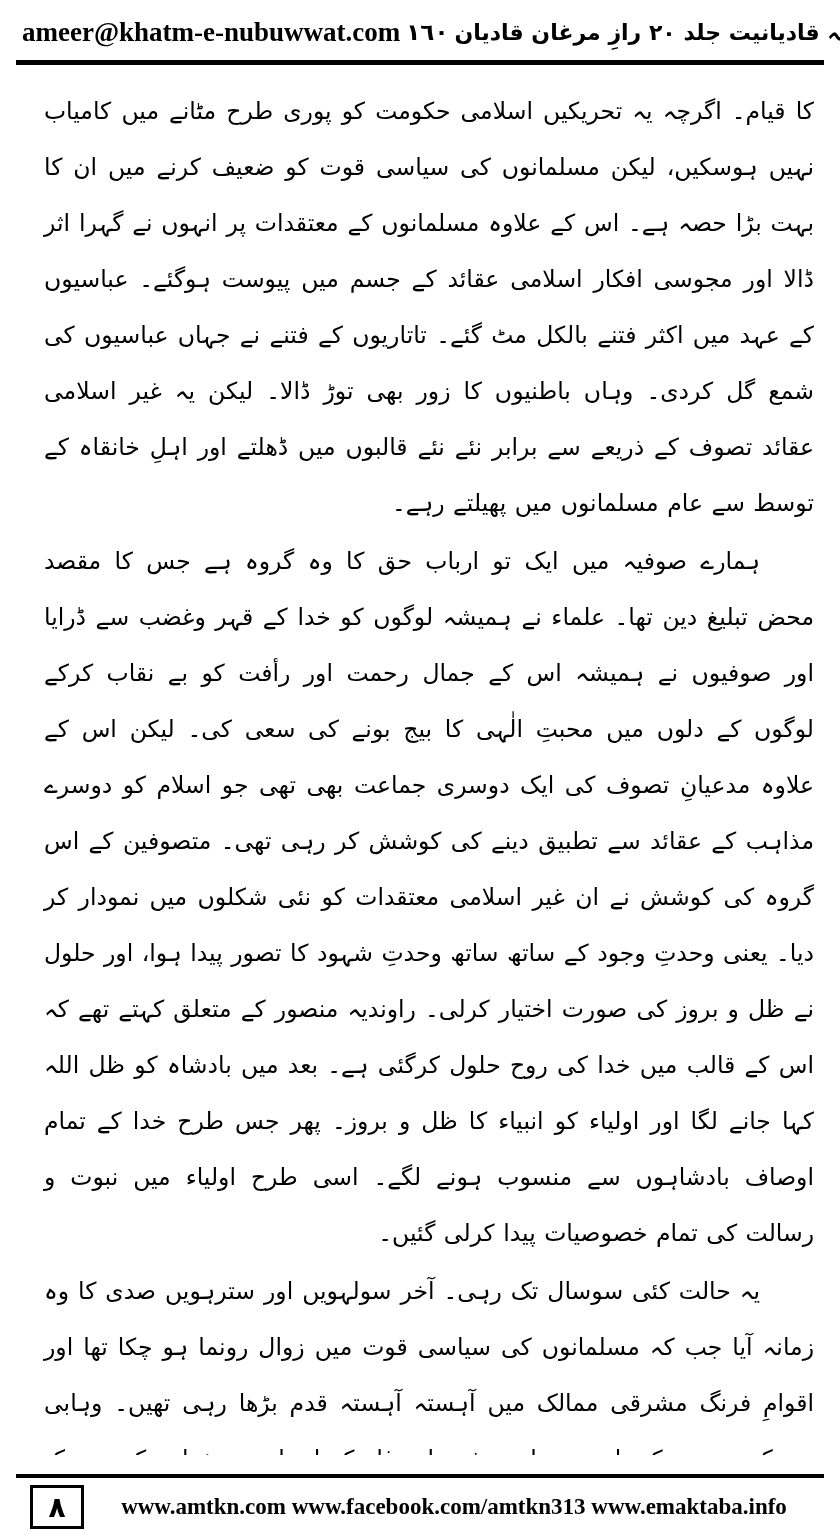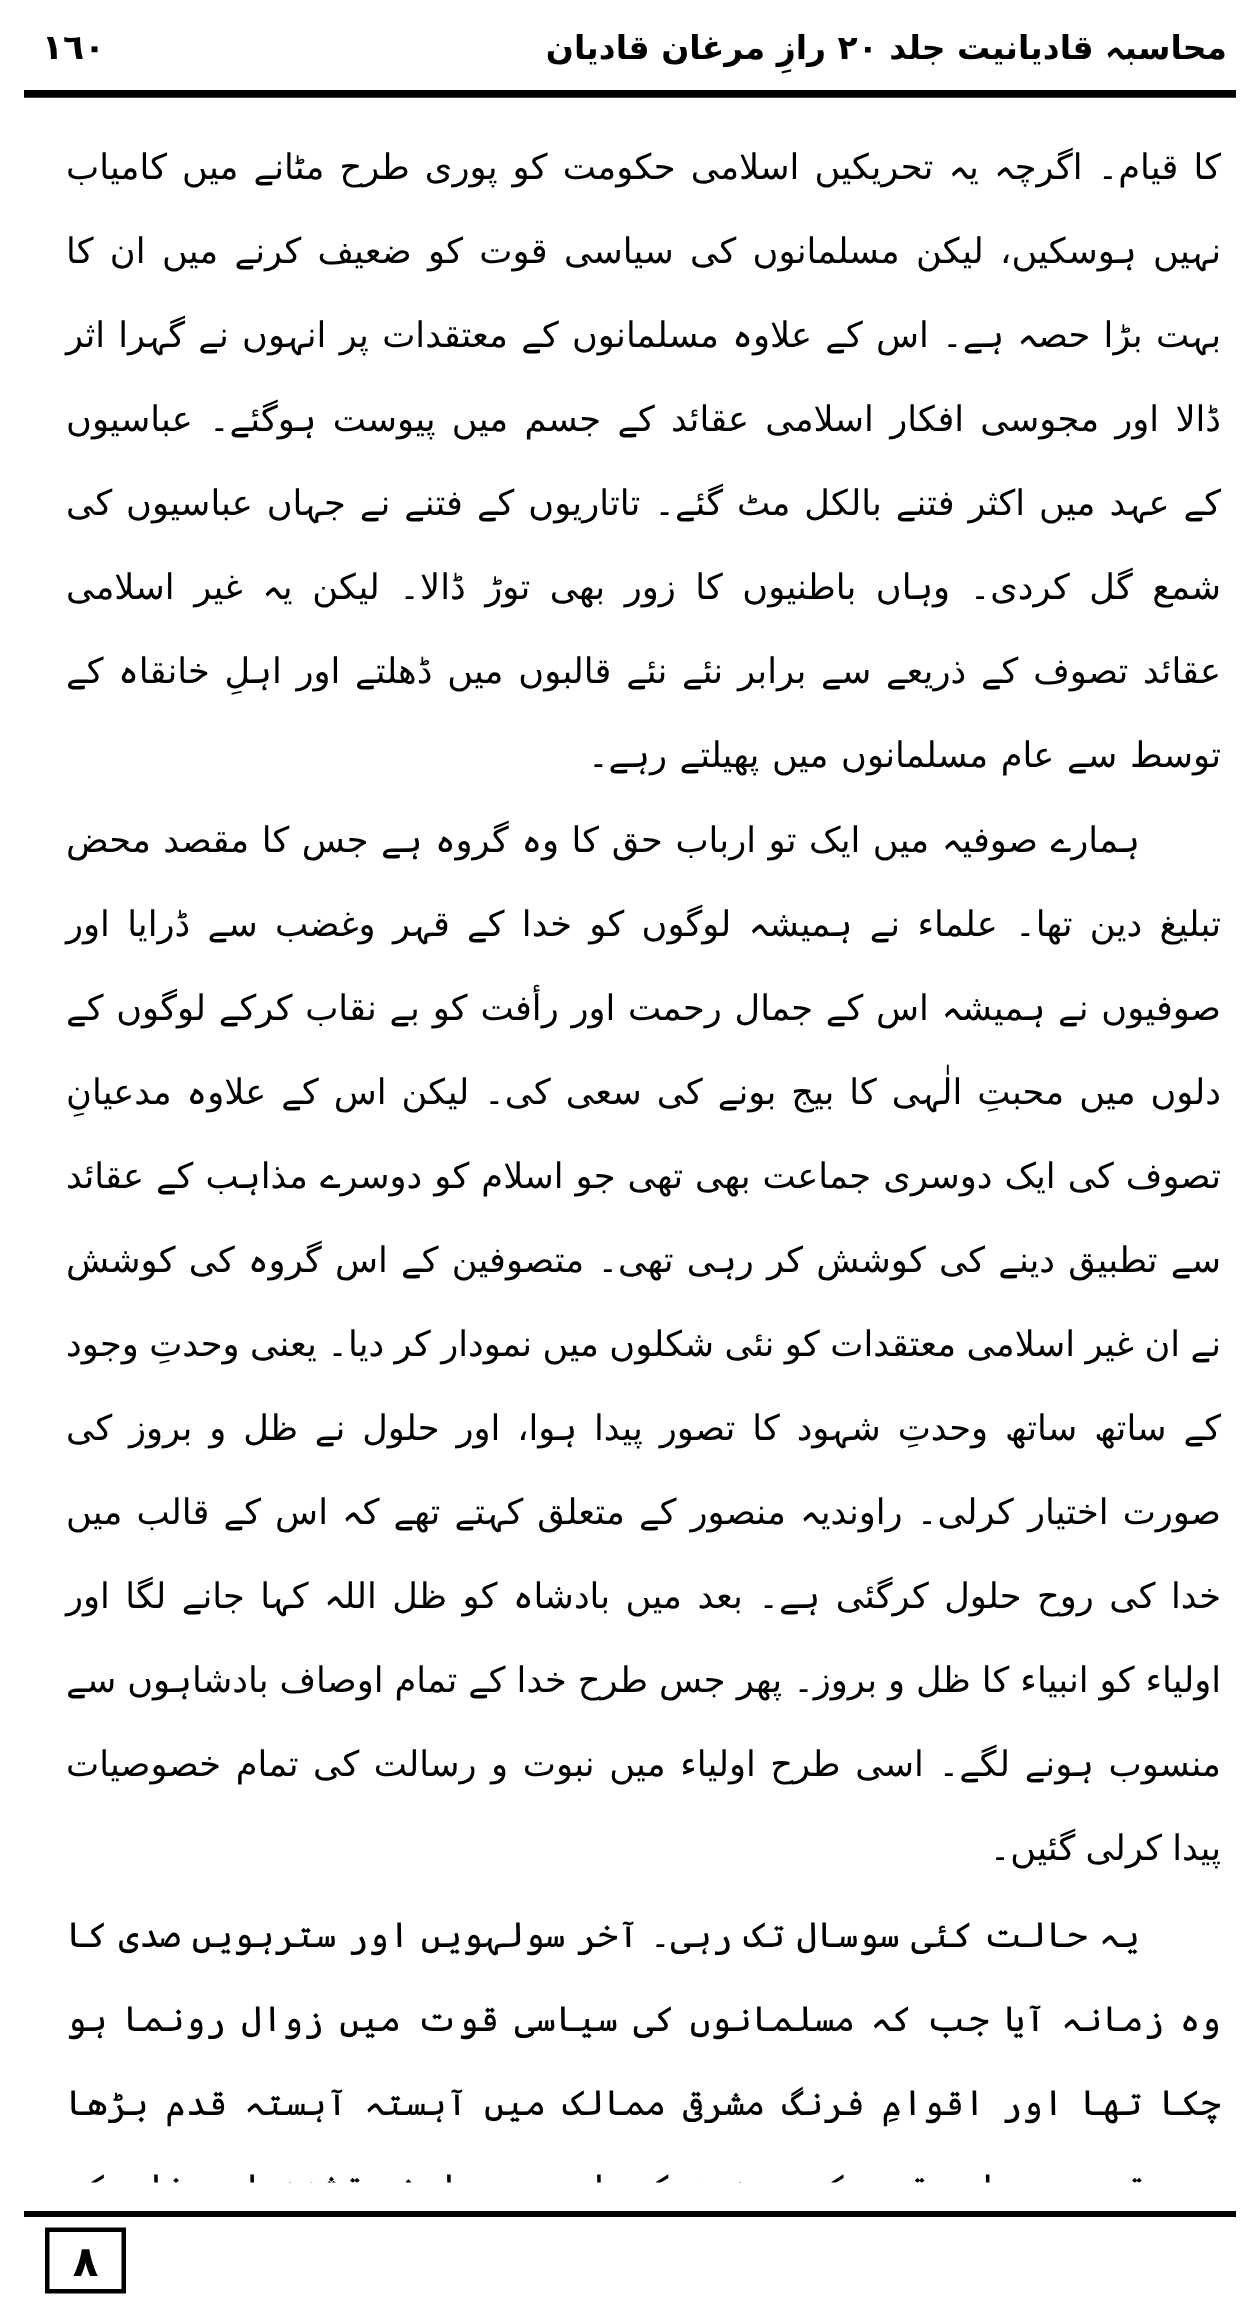--- a/index.html
+++ b/index.html
@@ -81,21 +81,20 @@
     overflow: hidden;
   }
   .content p {
     margin: 0 0 2px 0;
     text-align: justify;
     text-align-last: right;
     word-spacing: 1px;
   }
   .content p.indent {
     text-indent: 54px;
-    font-family: Liberation Serif, serif;
   }
 
   
   .footer {
     position: absolute;
     bottom: 0;
     left: 0;
     right: 0;
     height: 66px;
     display: flex;
@@ -133,31 +132,33 @@
     letter-spacing: 0px;
     white-space: nowrap;
   }
 </style>
 </head>
 <body>
 
 <div class="page">
 
   <div class="header">
+    <div class="header-left">ameer@khatm-e-nubuwwat.com</div>
     <div class="header-center">١٦٠</div>
     <div class="header-right">محاسبہ قادیانیت جلد ۲۰ رازِ مرغان قادیان</div>
   </div>
 
   <div class="rule"></div>
 
   <div class="content">
     <p>کا قیام۔ اگرچہ یہ تحریکیں اسلامی حکومت کو پوری طرح مٹانے میں کامیاب نہیں ہوسکیں، لیکن مسلمانوں کی سیاسی قوت کو ضعیف کرنے میں ان کا بہت بڑا حصہ ہے۔ اس کے علاوہ مسلمانوں کے معتقدات پر انہوں نے گہرا اثر ڈالا اور مجوسی افکار اسلامی عقائد کے جسم میں پیوست ہوگئے۔ عباسیوں کے عہد میں اکثر فتنے بالکل مٹ گئے۔ تاتاریوں کے فتنے نے جہاں عباسیوں کی شمع گل کردی۔ وہاں باطنیوں کا زور بھی توڑ ڈالا۔ لیکن یہ غیر اسلامی عقائد تصوف کے ذریعے سے برابر نئے نئے قالبوں میں ڈھلتے اور اہلِ خانقاہ کے توسط سے عام مسلمانوں میں پھیلتے رہے۔</p>
     <p class="indent">ہمارے صوفیہ میں ایک تو ارباب حق کا وہ گروہ ہے جس کا مقصد محض تبلیغ دین تھا۔ علماء نے ہمیشہ لوگوں کو خدا کے قہر وغضب سے ڈرایا اور صوفیوں نے ہمیشہ اس کے جمال رحمت اور رأفت کو بے نقاب کرکے لوگوں کے دلوں میں محبتِ الٰہی کا بیج بونے کی سعی کی۔ لیکن اس کے علاوہ مدعیانِ تصوف کی ایک دوسری جماعت بھی تھی جو اسلام کو دوسرے مذاہب کے عقائد سے تطبیق دینے کی کوشش کر رہی تھی۔ متصوفین کے اس گروہ کی کوشش نے ان غیر اسلامی معتقدات کو نئی شکلوں میں نمودار کر دیا۔ یعنی وحدتِ وجود کے ساتھ ساتھ وحدتِ شہود کا تصور پیدا ہوا، اور حلول نے ظل و بروز کی صورت اختیار کرلی۔ راوندیہ منصور کے متعلق کہتے تھے کہ اس کے قالب میں خدا کی روح حلول کرگئی ہے۔ بعد میں بادشاہ کو ظل اللہ کہا جانے لگا اور اولیاء کو انبیاء کا ظل و بروز۔ پھر جس طرح خدا کے تمام اوصاف بادشاہوں سے منسوب ہونے لگے۔ اسی طرح اولیاء میں نبوت و رسالت کی تمام خصوصیات پیدا کرلی گئیں۔</p>
     <p class="indent">یہ حالت کئی سوسال تک رہی۔ آخر سولہویں اور سترہویں صدی کا وہ زمانہ آیا جب کہ مسلمانوں کی سیاسی قوت میں زوال رونما ہو چکا تھا اور اقوامِ فرنگ مشرقی ممالک میں آہستہ آہستہ قدم بڑھا رہی تھیں۔ وہابی تحریک جو دین کے باب میں اپنے تشدد اور غلو کے اعتبار سے خوارج کی تحریک سے یک گونہ مشابہت رکھتی ہے۔ اسی زمانہ میں عالم وجود میں آئی۔ وہ عجمی اثرات کے خلاف عربوں کی سادگی کی ایک پرزور بغاوت تھی۔ جس سے کم وبیش سارا عالمِ اسلام متأثر ہوا۔ لیکن اس عہد میں سلالہ عثمانی اور دودمان بابری کی روح عظمت مٹ چکی تھی۔ ڈیڑھ سوسال کے اندر اندر اُدھر اکبر اور جہانگیر کا گھر بے چراغ ہوگیا</p>
   </div>
 
   <div class="footer">
     <div class="footer-inner">
       <div class="page-number-box">٨</div>
+      <div class="footer-links">www.amtkn.com  www.facebook.com/amtkn313  www.emaktaba.info</div>
     </div>
   </div>
 
 </div>
 
 </body></html>

